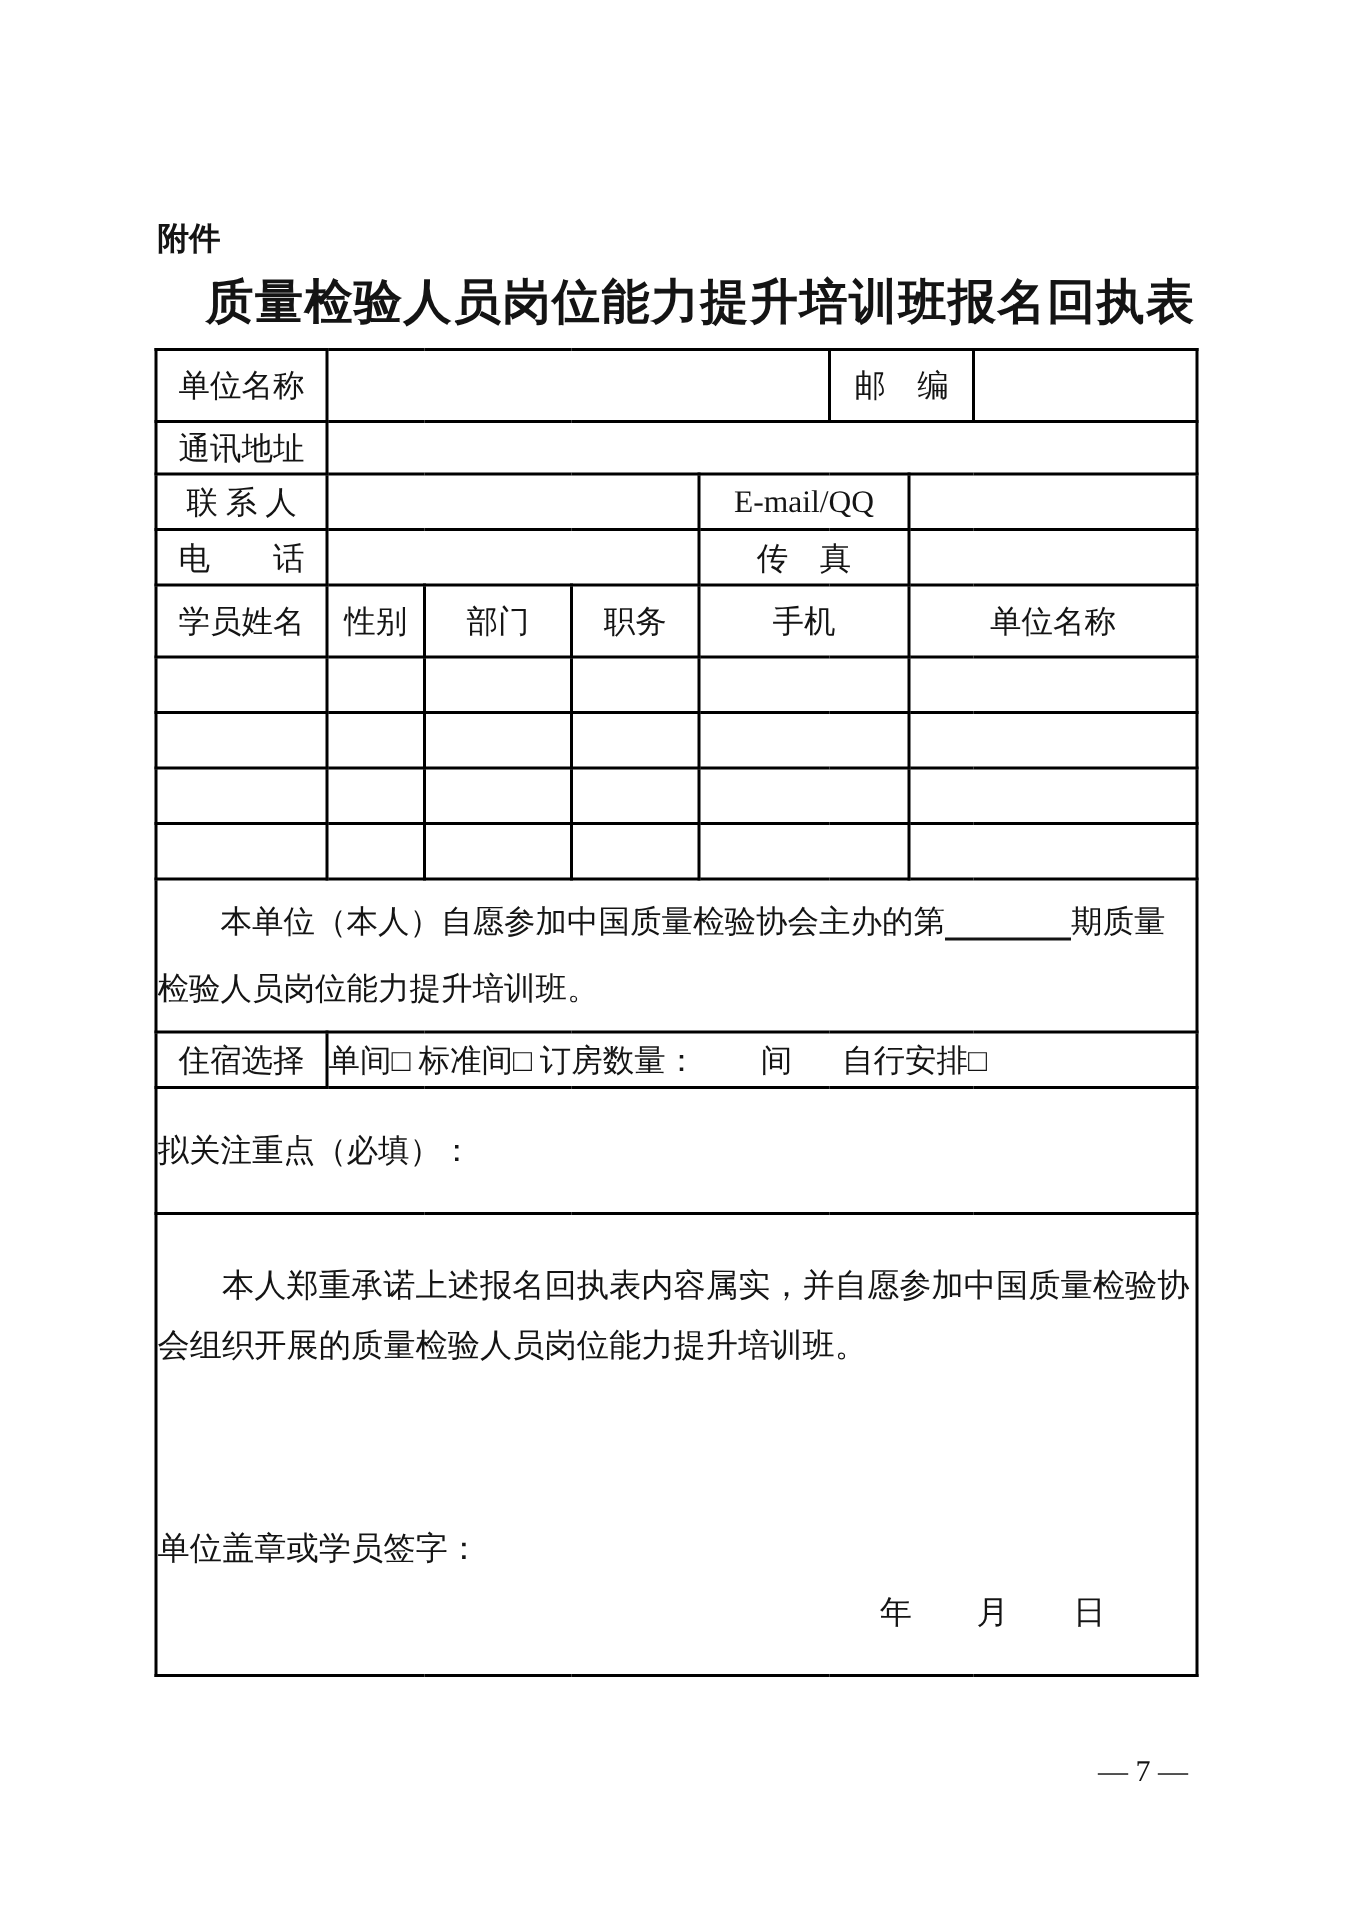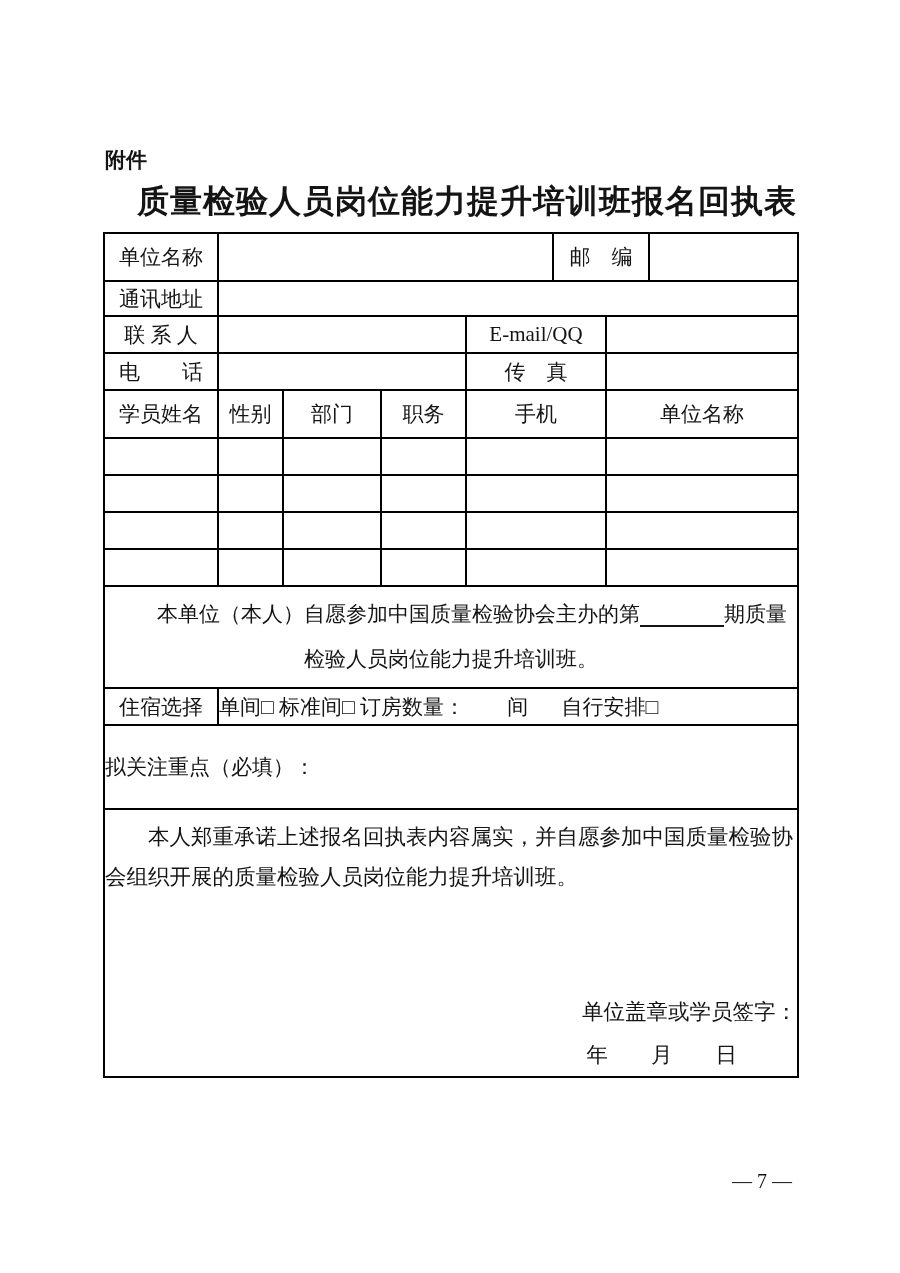--- a/index.html
+++ b/index.html
@@ -38,44 +38,44 @@
 
   tr.r1 { height: 48px; }
   tr.r2 { height: 35px; padding-left: 15px; }
   tr.r3 { height: 37px; }
   tr.r4 { height: 37px; }
   tr.rhead { height: 48px; }
   tr.rblank { height: 37px; }
   tr.rpara { height: 102px; }
   tr.racc { height: 37px; }
   tr.rfocus { height: 84px; }
-  tr.rdecl { height: 268px; }
-
-  td.para-cell { vertical-align: top; padding: 12px 12px 0 12px; font-size: 21.5px; text-align: center; }
+  tr.rdecl { height: 308px; }
+
+  td.para-cell { vertical-align: top; padding: 12px 12px 0 12px; font-size: 21.5px; }
   .para-line { line-height: 45px; }
   .para-line.indent { text-indent: 2em; }
   .blank-underline {
     display: inline-block; min-width: 40px;
     border-bottom: 2px solid #141414;
     line-height: 1;
   }
 
   td.acc-cell { padding-left: 11px; font-size: 21px; white-space: nowrap; }
   .acc-opt { }
   .acc-book { margin-right: 37px; }
   .acc-unit { margin-right: 28px; }
 
   td.focus-cell { vertical-align: top; padding: 8px 12px; font-size: 21px; }
 
   td.decl-cell { vertical-align: top; padding: 20px 14px 0 14px; }
   .decl-text {
     margin: 0; font-size: 21.5px; line-height: 40px;
     text-indent: 2em;
   }
-  .signature-line { text-align: right; font-size: 21.5px; margin-top: 100px; }
+  .signature-line { text-align: left; font-size: 21.5px; margin-top: 100px; }
   .date-line { text-align: right; font-size: 21.5px; padding-right: 60px; margin-top: 14px; }
 
   .footer-contact { margin: 16px 0 0 2px; font-size: 19px; }
   .page-number { position: absolute; right: 108px; top: 1170px; font-size: 20px; }
 </style>
 </head>
 <body>
 
 <div class="page">
   <div class="content">

